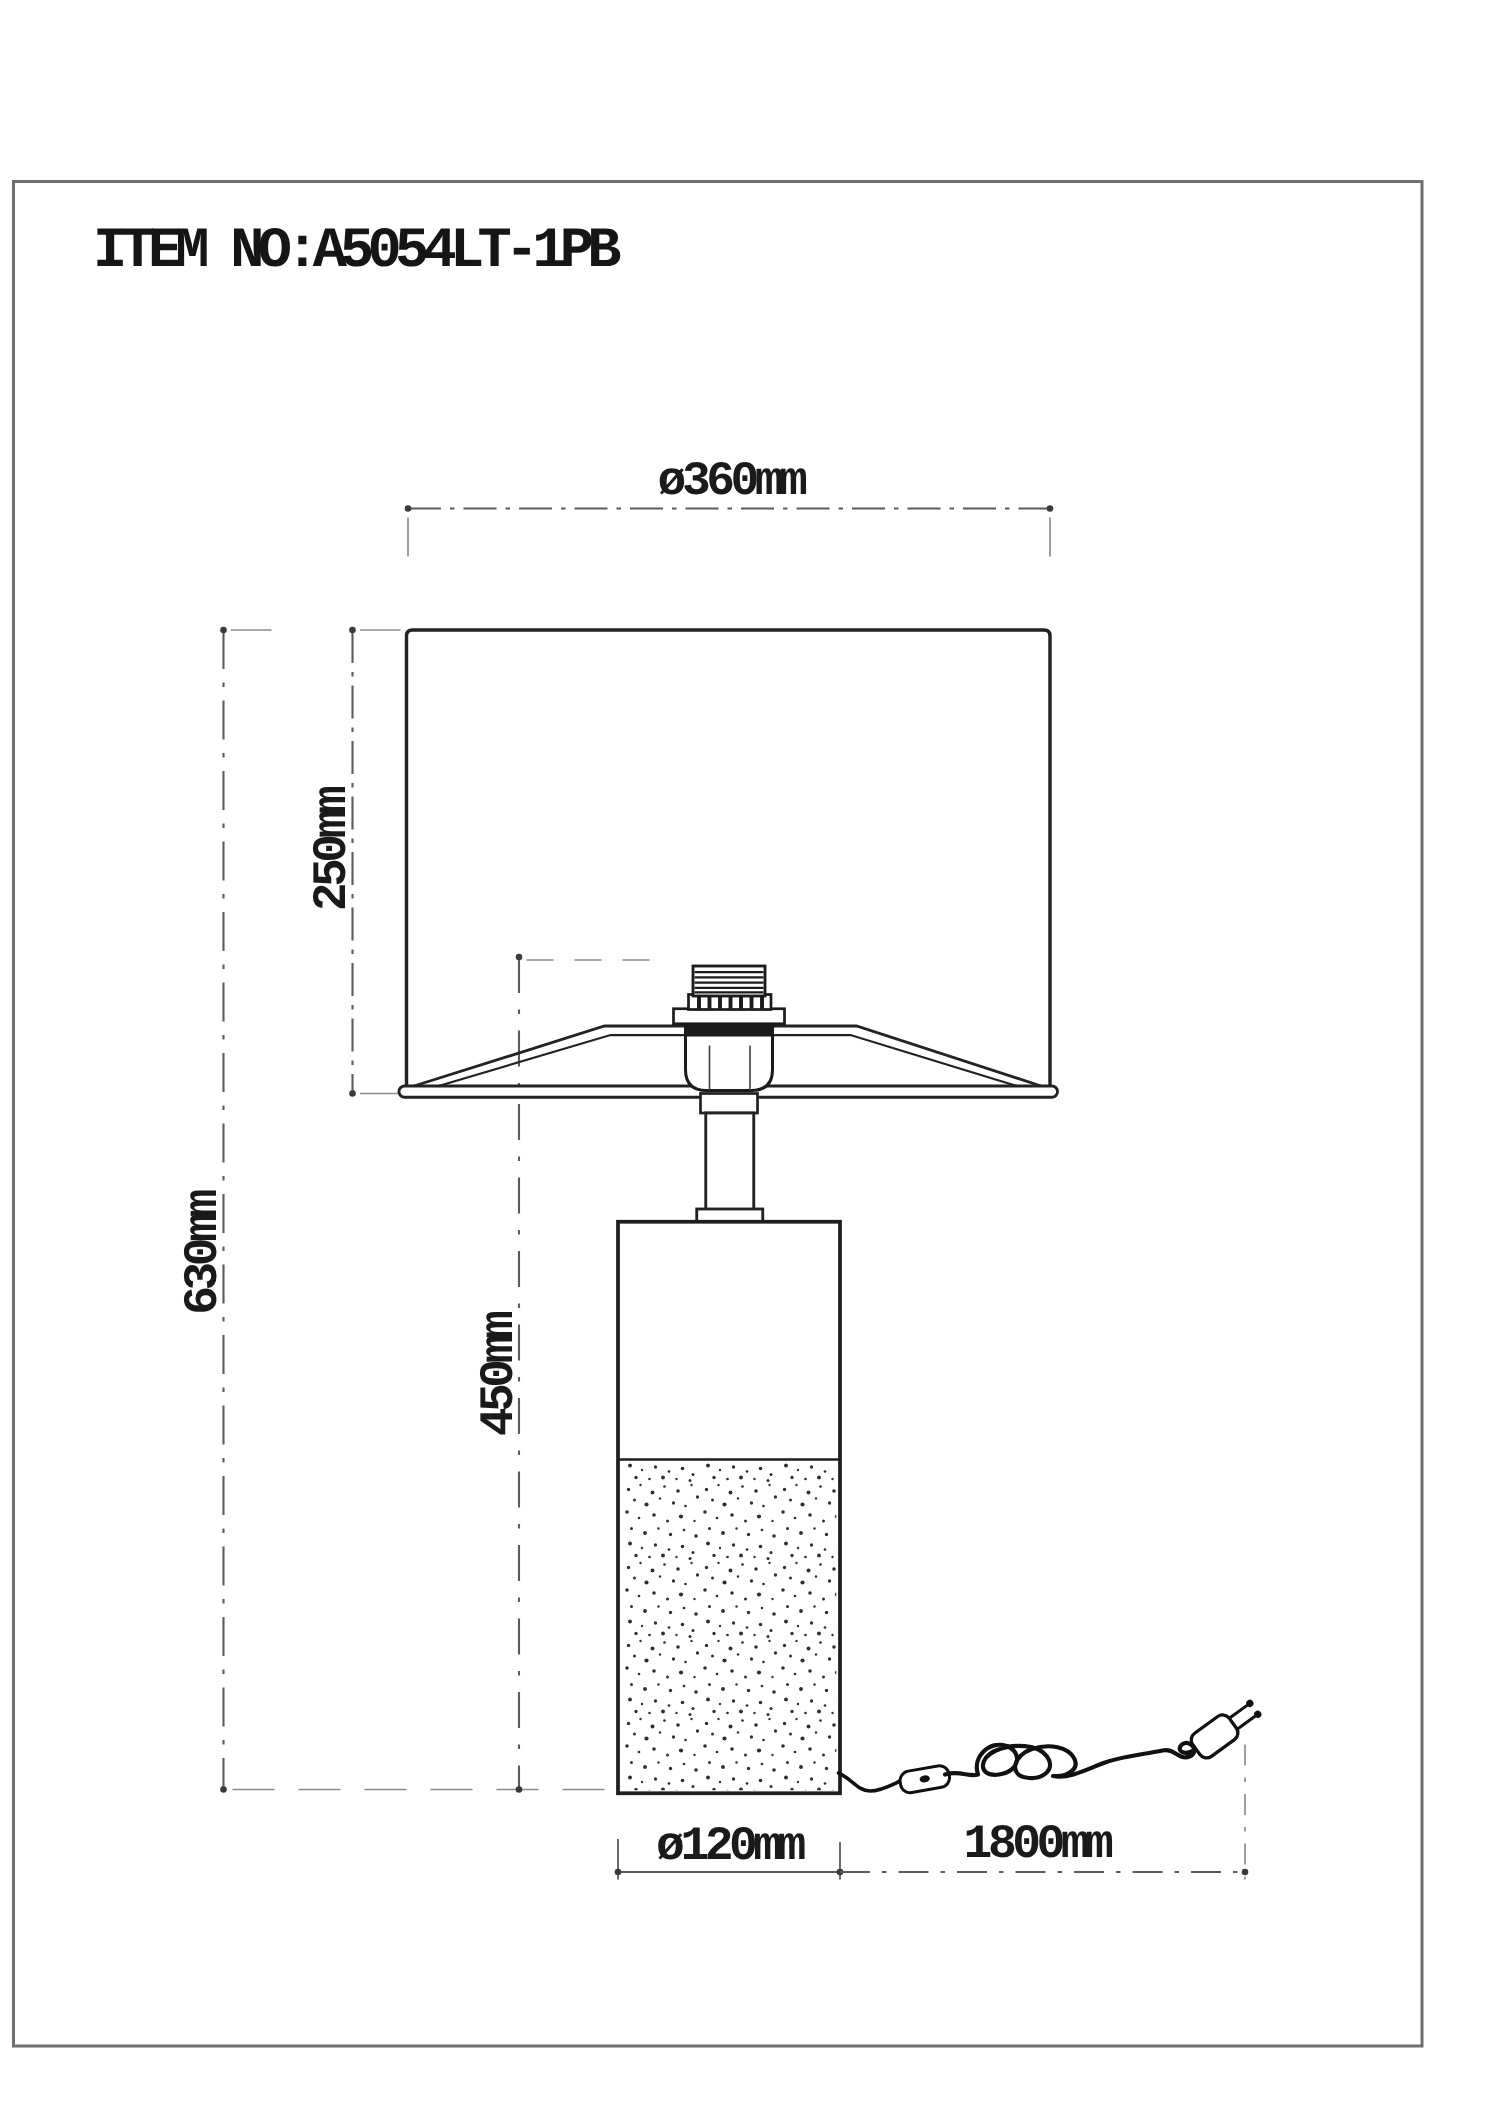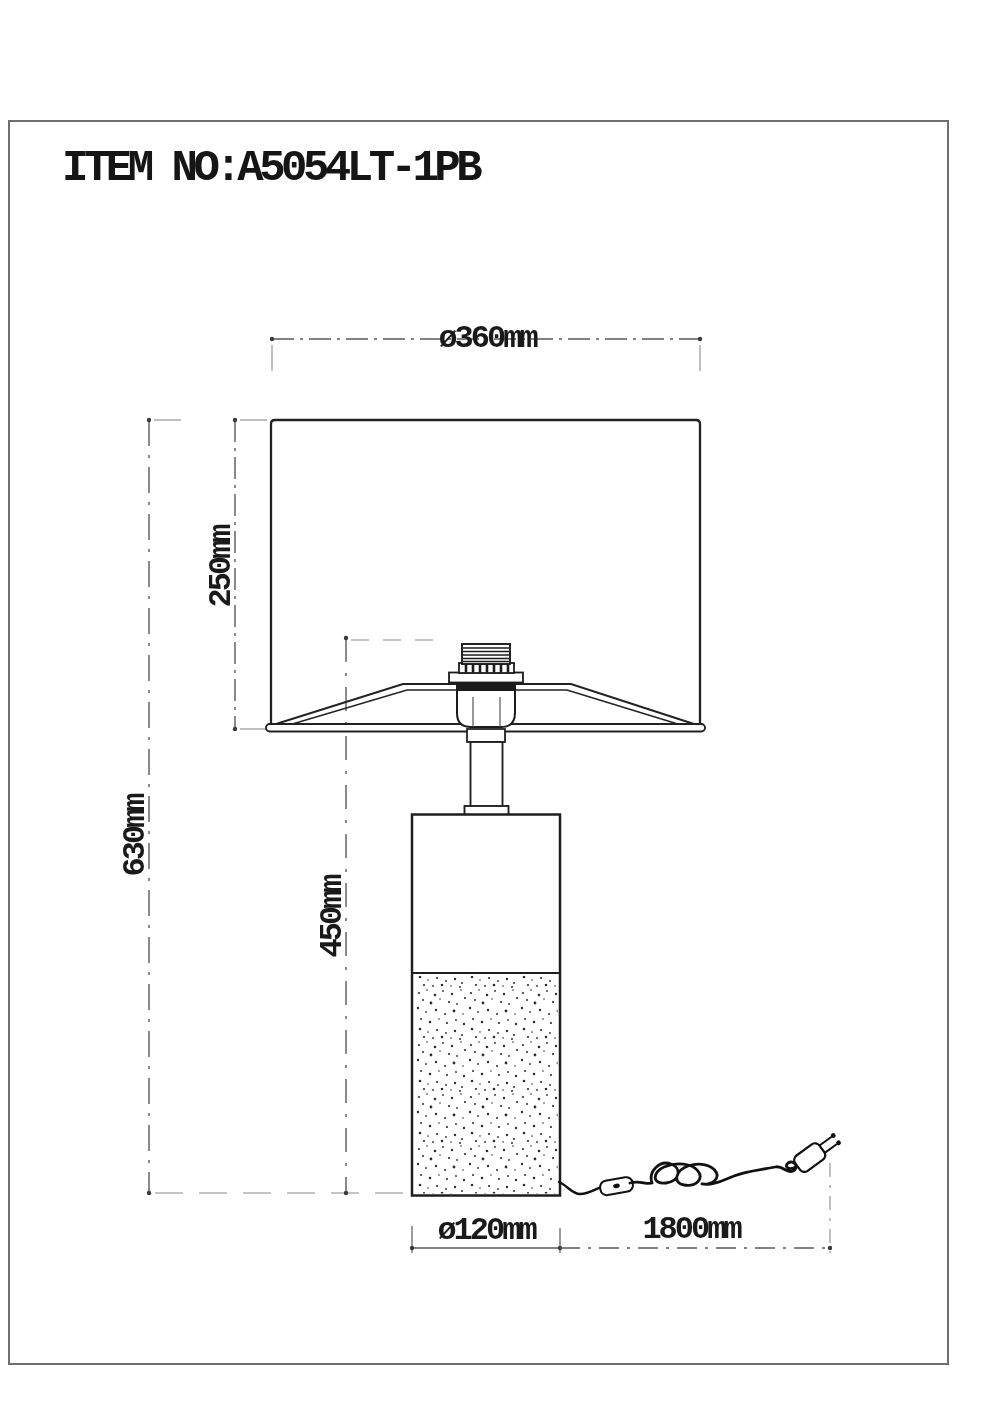--- a/index.html
+++ b/index.html
@@ -11,21 +11,21 @@
     overflow:hidden;
   }
   .page-border{
     position:absolute;
     left:8px;top:120px;width:937px;height:1241px;
     border:2px solid #6f6f6f;
   }
   .item-no{
     position:absolute;
     left:62px;top:148px;
-    font-weight:700;font-size:44px;line-height:40px;
+    font-weight:700;font-size:38px;line-height:40px;
     letter-spacing:-4.5px;
     color:#151515;
     white-space:nowrap;
   }
   .dim-label{
     position:absolute;
     font-weight:700;font-size:32px;line-height:32px;
     letter-spacing:-3px;
     color:#1a1a1a;
     white-space:nowrap;
@@ -202,21 +202,21 @@
 
     <g transform="rotate(-36 810 1158)" stroke="#111111">
       <rect x="795" y="1148" width="30" height="19" rx="5.5" fill="#ffffff" stroke-width="2.2"></rect>
       <line x1="825" y1="1153.5" x2="840" y2="1153.5" stroke-width="2"></line>
       <line x1="825" y1="1162.5" x2="840" y2="1162.5" stroke-width="2"></line>
       <circle cx="842" cy="1153.5" r="2.4" fill="#111111" stroke="none"></circle>
       <circle cx="842" cy="1162.5" r="2.4" fill="#111111" stroke="none"></circle>
     </g>
   </svg>
 
-  <div class="dim-label" style="left:487px;top:339px;">ø360mm</div>
+  <div class="dim-label" style="left:487px;top:321px;">ø360mm</div>
 
   <div class="dim-label vert" style="left:222px;top:567px;">250mm</div>
 
   <div class="dim-label vert" style="left:136px;top:836px;">630mm</div>
 
   <div class="dim-label vert" style="left:333px;top:917px;">450mm</div>
 
   <div class="dim-label" style="left:486px;top:1231px;">ø120mm</div>
 
   <div class="dim-label" style="left:691px;top:1230px;">1800mm</div>

